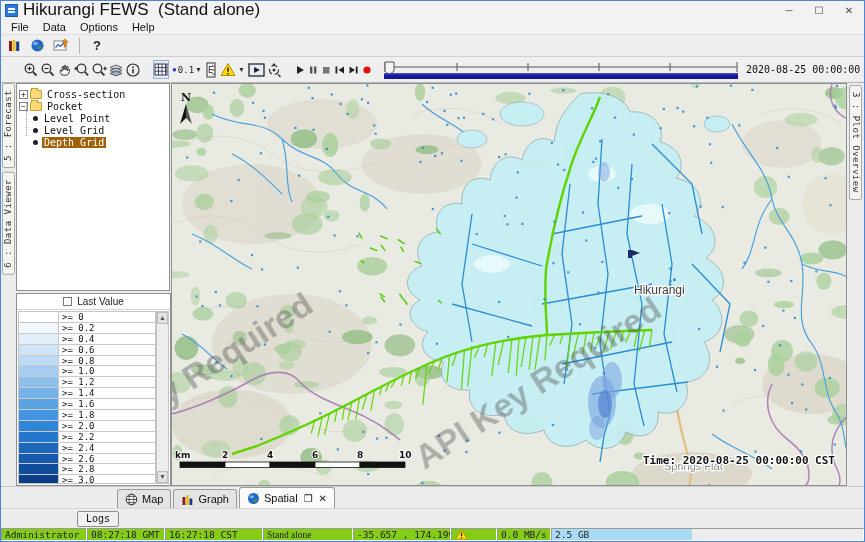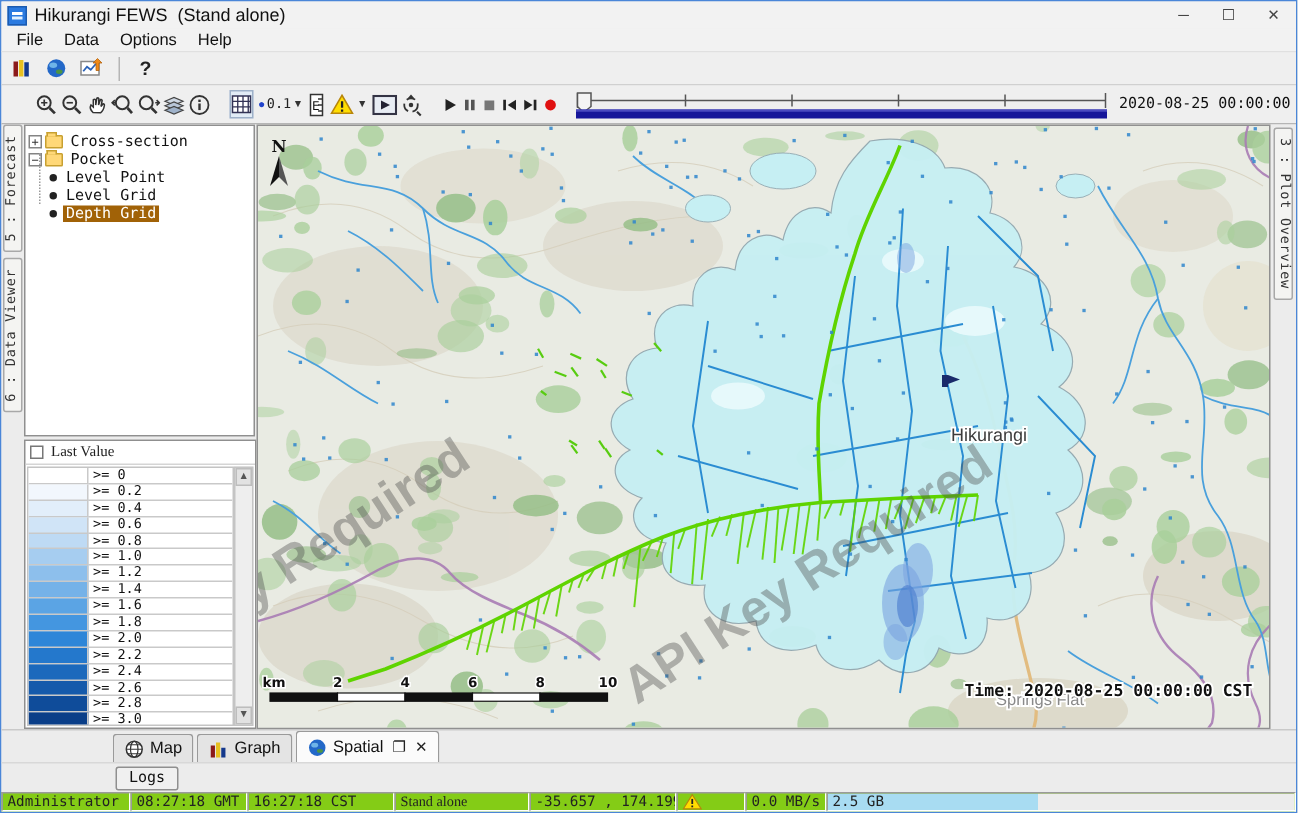--- a/index.html
+++ b/index.html
@@ -5,21 +5,21 @@
   * { margin:0; padding:0; box-sizing:border-box; }
   html,body { width:865px; height:542px; overflow:hidden; background:#f0f0f0;
     font-family:"Liberation Sans", sans-serif; font-size:11px; color:#222; }
   .window { width:865px; height:542px; border:1px solid #4a86d8; display:flex; flex-direction:column; background:#f0f0f0; }
 
   
   .titlebar { height:18px; display:flex; align-items:center; background:#f2f2f2; padding-left:4px; flex:0 0 18px; }
   .app-icon { width:13px; height:13px; background:#2a7ae0; border:1px solid #1b5bb0; margin-right:5px; position:relative; }
   .app-icon::before { content:""; position:absolute; left:2px; right:2px; top:3px; height:2px; background:#fff; }
   .app-icon::after { content:""; position:absolute; left:2px; right:2px; bottom:3px; height:2px; background:#dff0ff; }
-  .title-text { font-size:12px; color:#111; white-space:pre; }
+  .title-text { font-size:17px; color:#111; white-space:pre; }
   .win-controls { margin-left:auto; display:flex; height:100%; }
   .win-btn { width:30px; height:100%; display:flex; align-items:center; justify-content:center; font-size:10px; color:#444; }
 
   
   .menubar { height:16px; flex:0 0 16px; display:flex; align-items:center; background:#f2f2f2; border-bottom:1px solid #e0e0e0; padding-left:3px; }
   .menu-item { padding:0 7px; font-size:11px; color:#111; }
 
   
   .toolbar1 { height:22px; flex:0 0 22px; display:flex; align-items:center; background:#efefef; border-bottom:1px solid #d0d0d0; padding-left:4px; gap:4px; }
   .toolbar2 { height:26px; flex:0 0 26px; display:flex; align-items:center; background:#efefef; border-bottom:1px solid #b5b5b5; padding-left:22px; gap:1px; }
@@ -50,35 +50,35 @@
   .tree-row .indent { width:12px; flex:0 0 12px; }
   .expander { width:9px; height:9px; border:1px solid #848484; background:#fff; font-size:8px; line-height:7px; text-align:center; color:#333; margin-right:2px; flex:0 0 9px; }
   .folder { width:12px; height:9px; background:#ffd878; border:1px solid #c8a030; border-radius:1px; margin-right:3px; position:relative; flex:0 0 12px; }
   .folder::before { content:""; position:absolute; top:-3px; left:0; width:5px; height:2px; background:#ffd878; border:1px solid #c8a030; border-bottom:none; }
   .bullet { width:5px; height:5px; border-radius:50%; background:#222; margin:0 4px 0 2px; flex:0 0 5px; }
   .tree-label { padding:0 2px; }
   .tree-label.selected { background:#a16207; color:#fff; }
   .guide { position:absolute; left:9px; top:18px; width:1px; height:34px; border-left:1px dotted #999; }
 
   .legend-panel { flex:1 1 auto; background:#fff; border:1px solid #8f8f8f; margin-top:2px; display:flex; flex-direction:column; overflow:hidden; }
-  .legend-header { height:16px; flex:0 0 16px; display:flex; align-items:center; padding:1px 3px; font-family:Liberation Serif, serif; font-size:10px; border-bottom:1px solid #d5d5d5; }
+  .legend-header { height:16px; flex:0 0 16px; display:flex; align-items:center; padding:1px 3px; font-family:Liberation Sans, sans-serif; font-size:10px; border-bottom:1px solid #d5d5d5;justify-content:center; }
   .checkbox { width:9px; height:9px; border:1px solid #777; background:#fff; margin-right:5px; }
   .legend-body { flex:1 1 auto; display:flex; min-height:0; }
   .legend-rows { flex:1 1 auto; overflow:hidden; border:1px solid #c4c4c4; margin:1px 0 1px 1px; }
   .legend-row { height:10.9px; display:flex; }
   .legend-row .sw { width:40px; flex:0 0 40px; border-right:1px solid #c9c9c9; border-bottom:1px solid #c9c9c9; }
   .legend-row .lbl { flex:1; font-family:"DejaVu Sans Mono", monospace; font-size:9px; line-height:10px; padding-left:3px; border-bottom:1px solid #c9c9c9; color:#111; }
   .scrollbar { width:13px; flex:0 0 13px; background:#eee; border:1px solid #c4c4c4; display:flex; flex-direction:column; justify-content:space-between; margin:1px 1px 1px 0; }
   .scroll-arrow { height:12px; background:#e2e2e2; border:1px solid #bdbdbd; font-size:7px; line-height:10px; text-align:center; color:#555; }
 
   .map-area { flex:1 1 auto; position:relative; overflow:hidden; border:1px solid #909090; background:#e9ebe3; }
   .map-area svg { display:block; }
 
   
-  .tabsbar { height:22px; flex:0 0 22px; background:#ececec; display:flex; align-items:flex-end; padding-left:74px; gap:2px; border-top:1px solid #c9c9c9; }
+  .tabsbar { height:22px; flex:0 0 22px; background:#ececec; display:flex; align-items:flex-end; padding-left:116px; gap:2px; border-top:1px solid #c9c9c9; }
   .btab { height:19px; display:flex; align-items:center; gap:4px; padding:0 7px; border:1px solid #9a9a9a; border-bottom:none; border-radius:3px 3px 0 0; background:#e4e4e4; font-size:11px; color:#111; }
   .btab.active { background:#fbfbfb; height:21px; }
   .btab .mini { font-size:10px; color:#222; margin-left:2px; }
   .logsrow { height:20px; flex:0 0 20px; background:#ececec; display:flex; align-items:center; padding-left:76px; border-top:1px solid #d8d8d8;text-align:center; }
   .logs-btn { height:16px; padding:0 8px; background:#f0f0f0; border:1px solid #8f8f8f; border-radius:2px; font-family:"DejaVu Sans Mono", monospace; font-size:10px; color:#111; display:flex; align-items:center; }
 
   .statusbar { height:13px; flex:0 0 13px; display:flex; background:#84cc16; font-family:"DejaVu Sans Mono", monospace; font-size:9.5px; color:#222; }
   .scell { border:1px solid; border-color:#9a9a9a #fff #fff #9a9a9a; padding:0 3px; white-space:nowrap; overflow:hidden; display:flex; align-items:center; }
   .scell.w-user { width:86px; flex:0 0 86px; }
   .scell.w-time { width:282px; flex:0 0 282px; }

